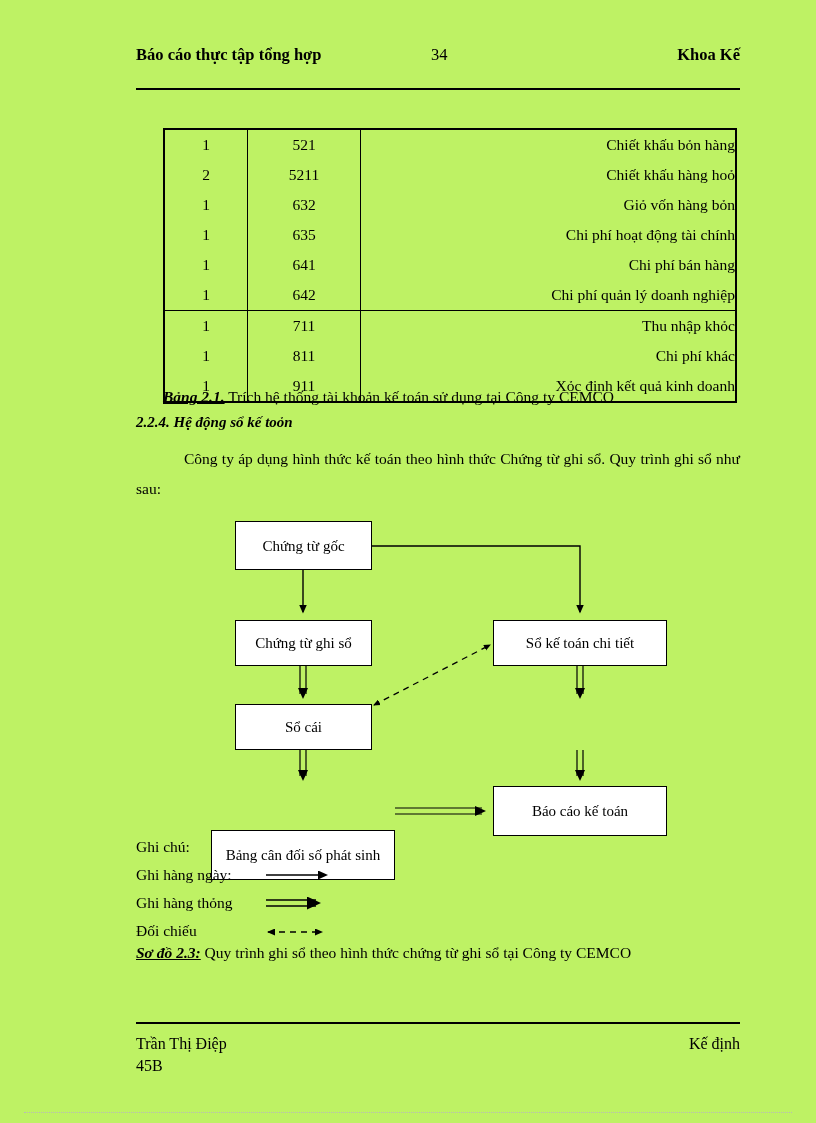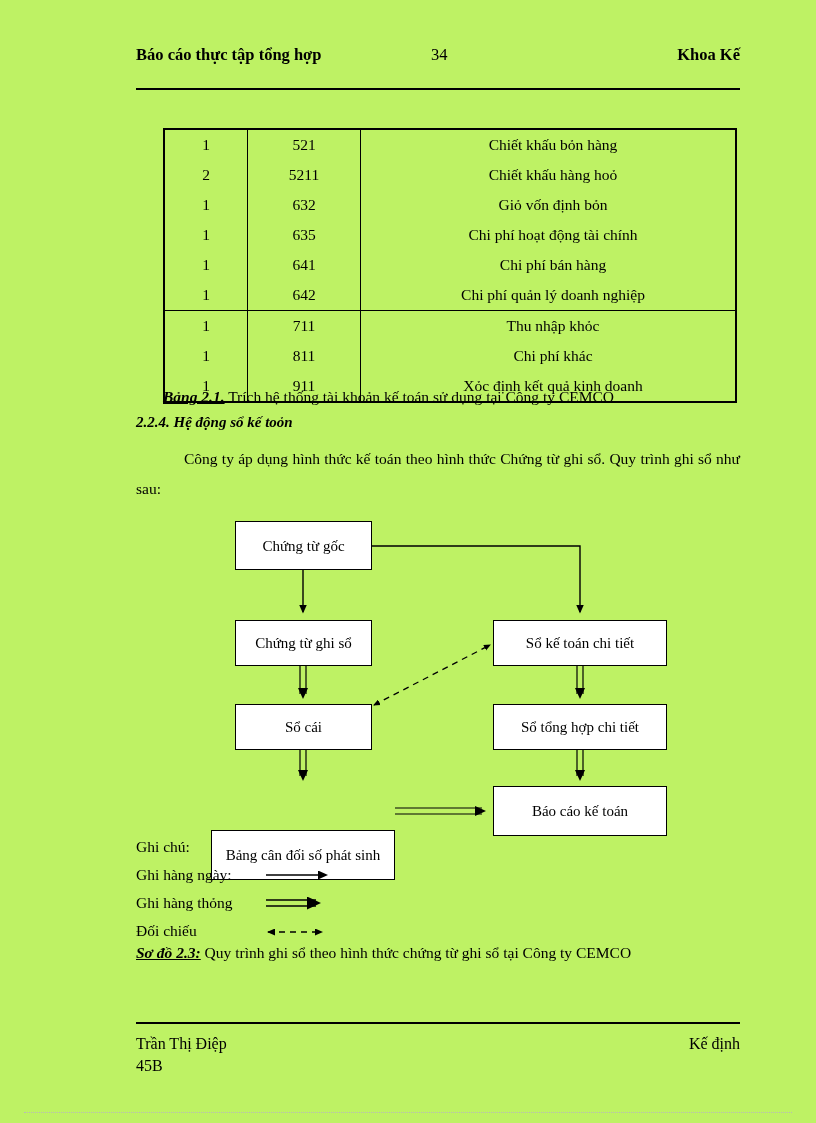--- a/index.html
+++ b/index.html
@@ -55,21 +55,21 @@
     font-size: 15.5px;
   }
   .acct-table td {
     border: 0;
     padding: 0;
     height: 30px;
     vertical-align: middle;
   }
   .acct-table .c-no   { width: 82px;  text-align: center; border-left: 2px solid #000; border-right: 1px solid #000; }
   .acct-table .c-code { width: 112px; text-align: center; border-right: 1px solid #000; }
-  .acct-table .c-name { text-align: center; padding-left: 10px; border-right: 2px solid #000; }
+  .acct-table .c-name { text-align: right; padding-left: 10px; border-right: 2px solid #000; }
   .acct-table tr.first-row td { border-top: 2px solid #000; }
   .acct-table tr.last-row td  { border-bottom: 2px solid #000; }
   .acct-table tr.group-end td { border-bottom: 1px solid #000; }
 
   
   .table-caption {
     position: absolute;
     left: 163px;
     top: 388px;
     font-size: 15.5px;
@@ -213,21 +213,21 @@
         <td class="c-name">Chiết khấu bỏn hàng</td>
       </tr>
       <tr>
         <td class="c-no">2</td>
         <td class="c-code">5211</td>
         <td class="c-name">Chiết khấu hàng hoỏ</td>
       </tr>
       <tr>
         <td class="c-no">1</td>
         <td class="c-code">632</td>
-        <td class="c-name">Giỏ vốn định bỏn</td>
+        <td class="c-name">Giỏ vốn hàng bỏn</td>
       </tr>
       <tr>
         <td class="c-no">1</td>
         <td class="c-code">635</td>
         <td class="c-name">Chi phí hoạt động tài chính</td>
       </tr>
       <tr>
         <td class="c-no">1</td>
         <td class="c-code">641</td>
         <td class="c-name">Chi phí bán hàng</td>
@@ -330,23 +330,20 @@
   </div>
   <div class="fbox" id="box-so-cai">
     <span>Sổ cái</span>
   </div>
   <div class="fbox" id="box-bang-can-doi">
     <span>Bảng cân đối số phát sinh</span>
   </div>
   <div class="fbox" id="box-so-ke-toan-ct">
     <span>Sổ kế toán chi tiết</span>
   </div>
-  <div class="fbox" id="box-so-tong-hop">
-    <span>Sổ tổng hợp chi tiết</span>
-  </div>
   <div class="fbox" id="box-bao-cao">
     <span>Báo cáo kế toán</span>
   </div>
 
   <div class="legend">
     <div class="legend-row">
       <span class="legend-label">Ghi chú:</span>
     </div>
 
     <div class="legend-row">

